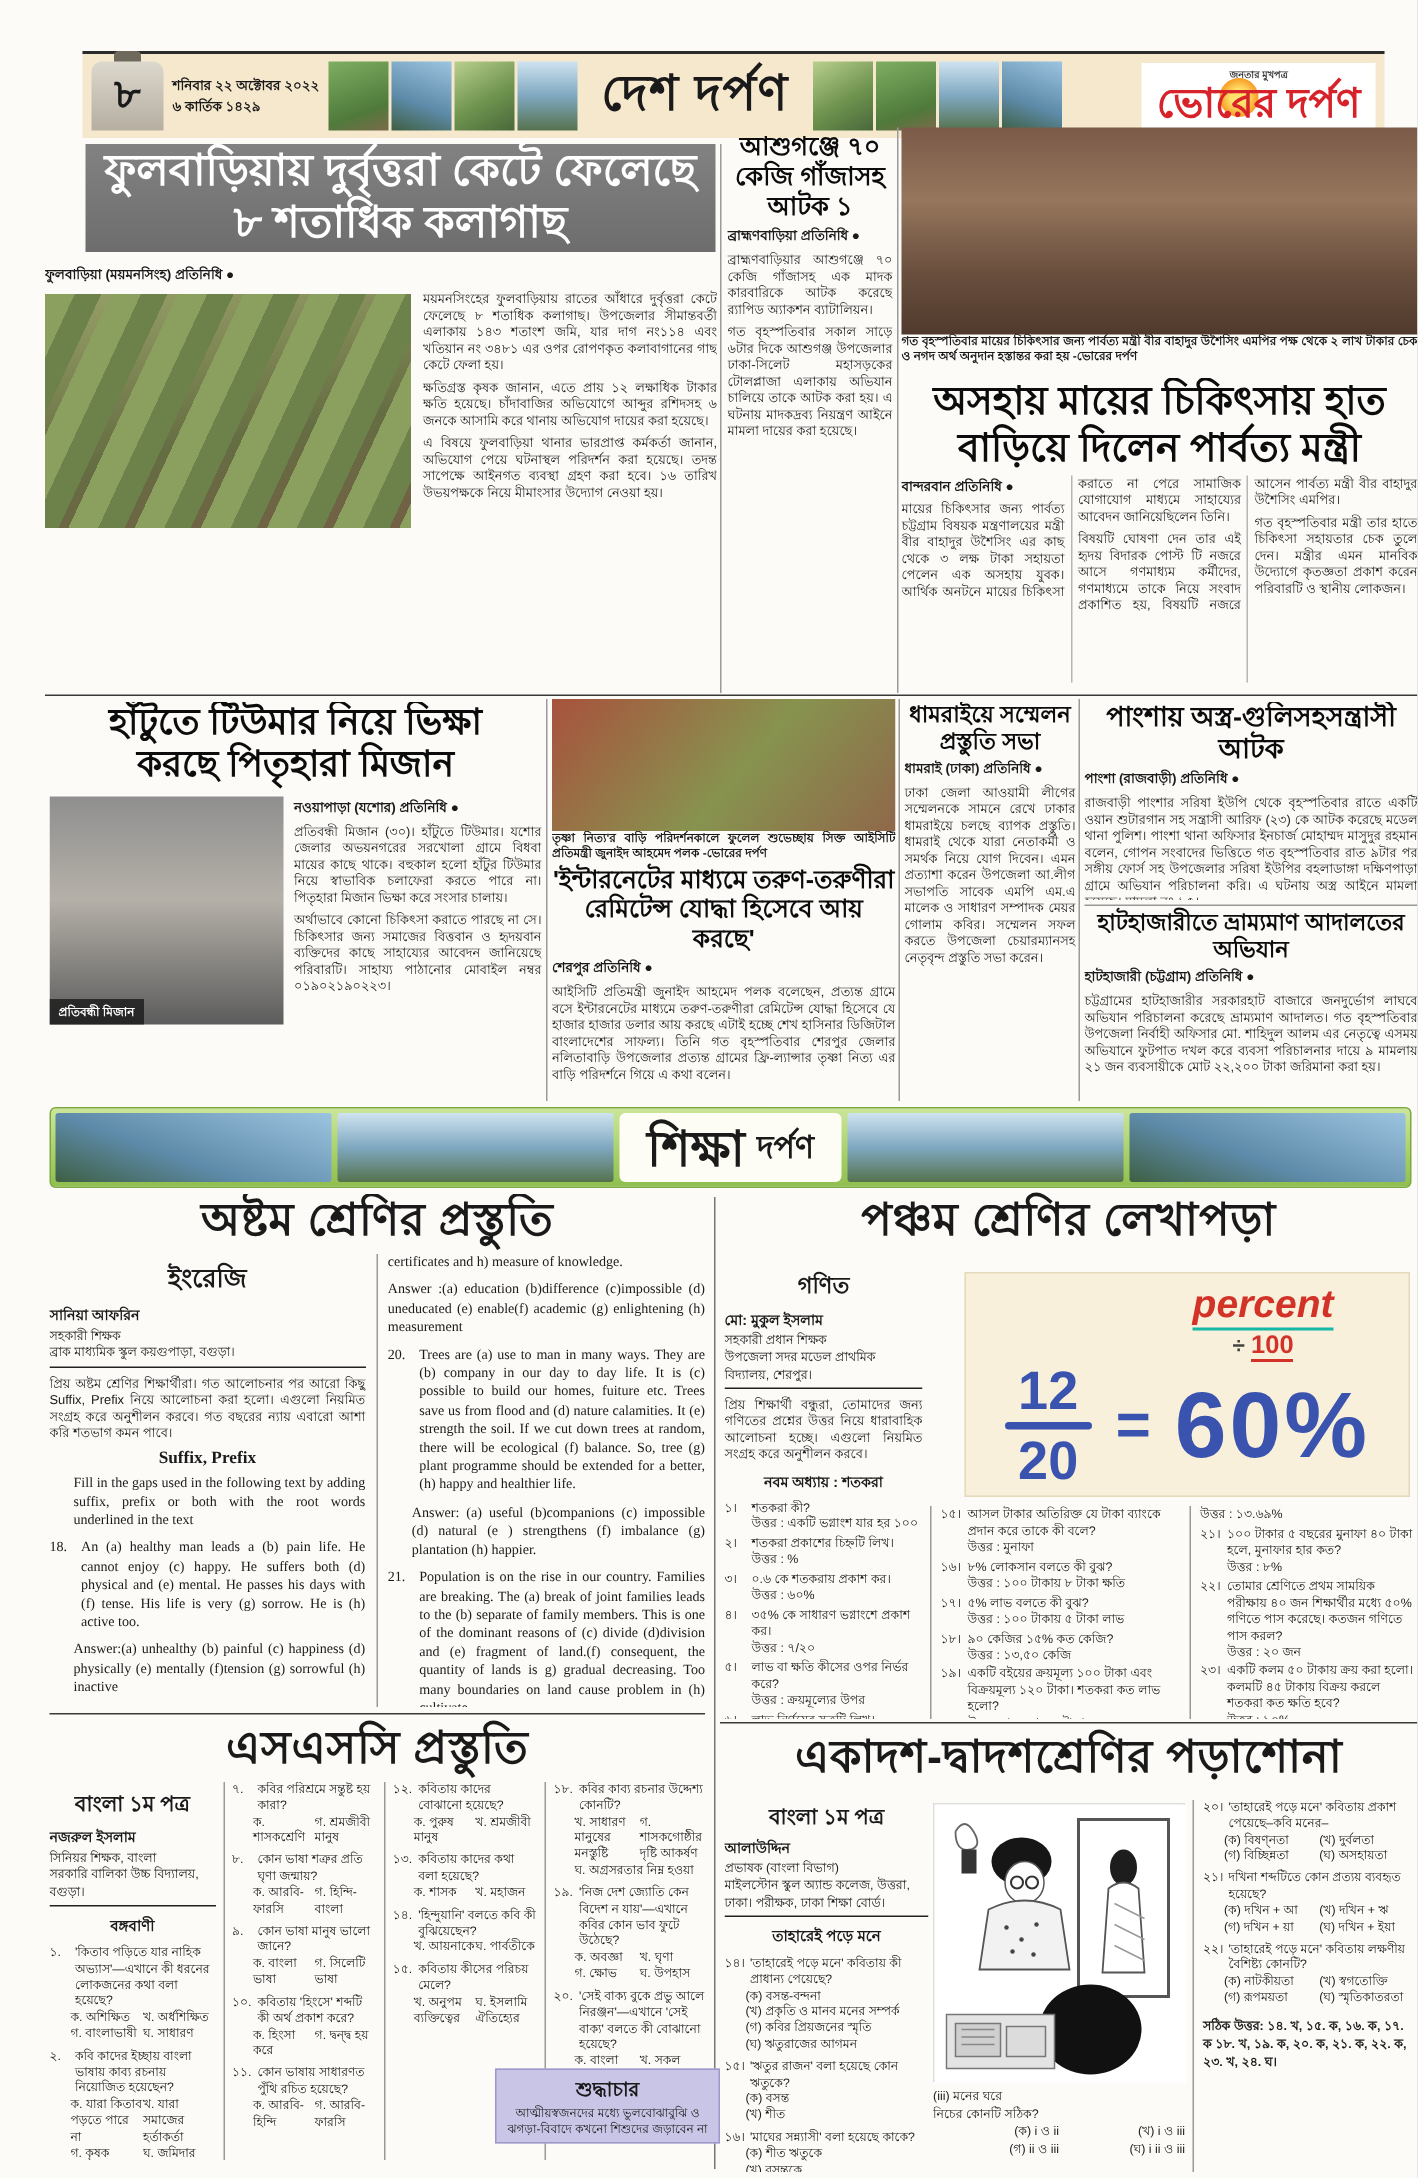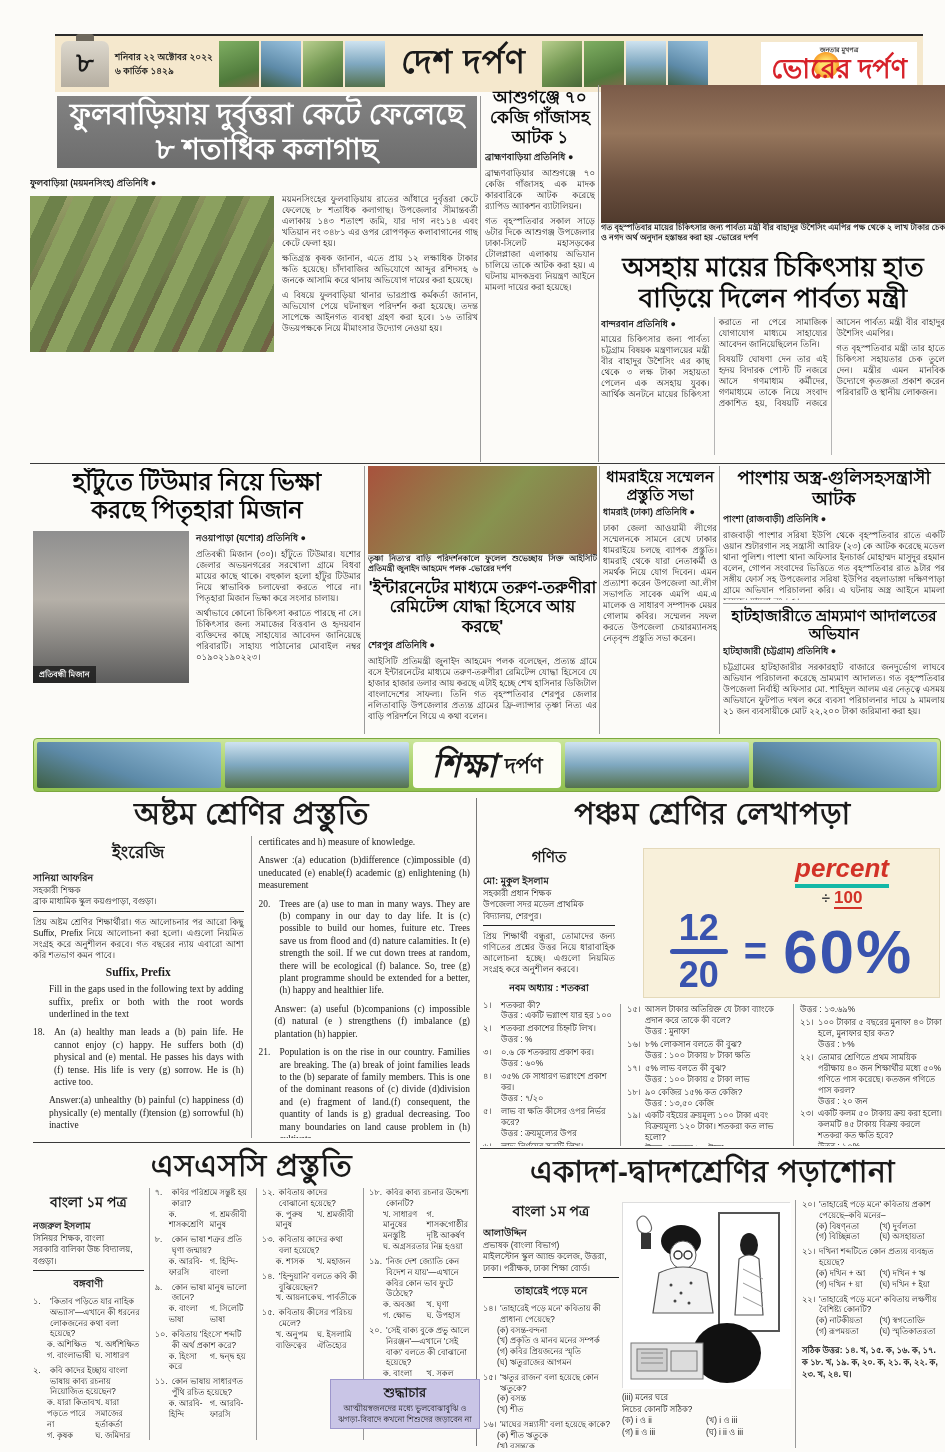--- a/index.html
+++ b/index.html
@@ -68,42 +68,42 @@
   .mcq .no{flex:none;min-width:14px;}
   .mcq .opts{display:flex;flex-wrap:wrap;padding-left:14px;}
   .mcq .opts span{flex:1 1 46%;min-width:46%;}
   .poem-head{font-weight:bold;text-align:center;font-size:10px;margin:4px 0;}
 
   .banner{background:linear-gradient(#cbe69b,#a6cf66 60%,#8fbf4f);border:1px solid #7ca83f;border-radius:4px;
           display:flex;align-items:center;gap:4px;padding:3px;}
   .banner .bph{height:46px;flex:1 1 0;border-radius:2px;}
   .banner-title{background:#fdfdf5;border-radius:4px;height:46px;display:flex;align-items:center;justify-content:center;
                 gap:8px;padding:0 18px;flex:none;}
-  .banner-title .t1{font-size:33px;font-weight:900;line-height:1;font-style:italic;}
+  .banner-title .t1{font-size:33px;font-weight:900;line-height:1;}
   .banner-title .t2{font-size:21px;font-weight:900;line-height:1;}
 
   .math-card{background:#f8f0da;border:1px solid #e4d9ba;display:flex;flex-direction:column;align-items:center;justify-content:center;}
   .mc-top{align-self:flex-end;margin-right:50px;text-align:center;color:#d23227;}
-  .mc-word{font-size:26px;font-weight:bold;font-style:italic;border-bottom:4px solid #14b8a6;}
+  .mc-word{font-size:26px;font-weight:bold;font-style:italic;border-bottom:2px solid #14b8a6;}
   .mc-div{font-size:15px;font-weight:bold;color:#444;}
   .mc-div b{color:#d23227;border-bottom:2px solid #d23227;font-size:17px;}
   .mc-main{display:flex;align-items:center;gap:16px;color:#3953ae;font-weight:bold;margin-top:2px;}
   .mc-frac{display:flex;flex-direction:column;align-items:center;font-size:36px;line-height:1;}
   .mc-frac .bar{width:58px;height:5px;background:#3953ae;border-radius:3px;margin:3px 0;}
   .mc-eq{font-size:40px;}
   .mc-res{font-size:62px;letter-spacing:2px;}
 
   .ethics-box{background:#c9c5e6;border:1px solid #9d97cc;text-align:center;padding:3px 6px;}
   .ethics-box .et{font-size:13px;font-weight:900;}
   .ethics-box .eb{font-size:8px;line-height:1.35;}
 
   .anskey{font-size:8.4px;font-weight:bold;line-height:1.45;margin-top:6px;}
   .roman{font-size:8.3px;line-height:1.4;}
   .roman .opts{display:flex;flex-wrap:wrap;}
-  .roman .opts span{flex:1 1 46%;min-width:46%;}
+  .roman .opts span{flex:1 1 46%;min-width:46%;text-align:right;}
 </style>
 </head>
 <body>
 
 <div class="page">
 
   <header class="abs masthead" style="left:55px;top:34px;width:868px;height:58px;">
     <div class="pagenum">৮</div>
     <div class="dates">
       <div>শনিবার ২২ অক্টোবর ২০২২</div>

